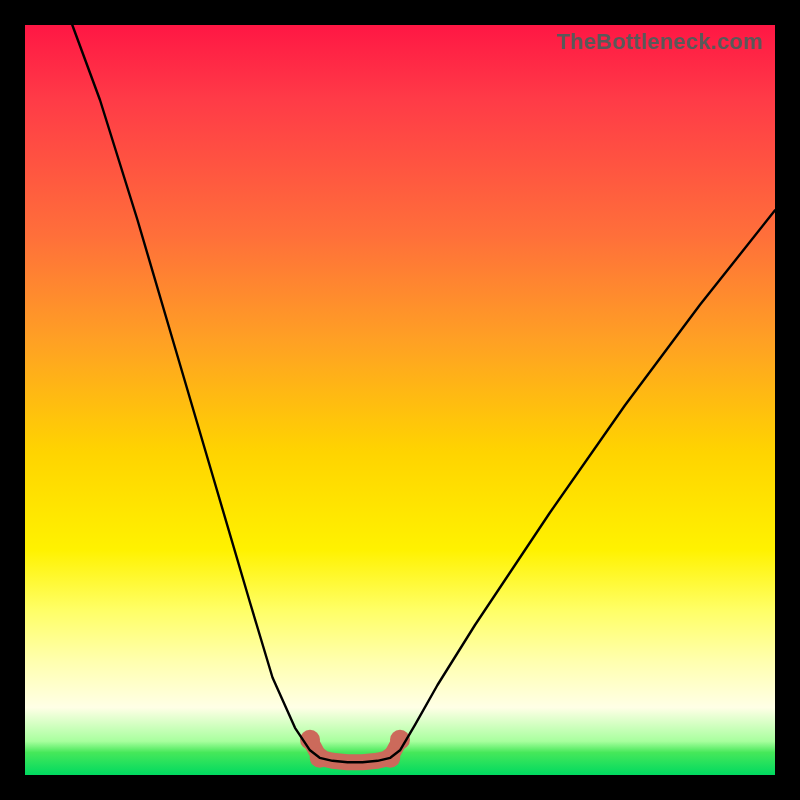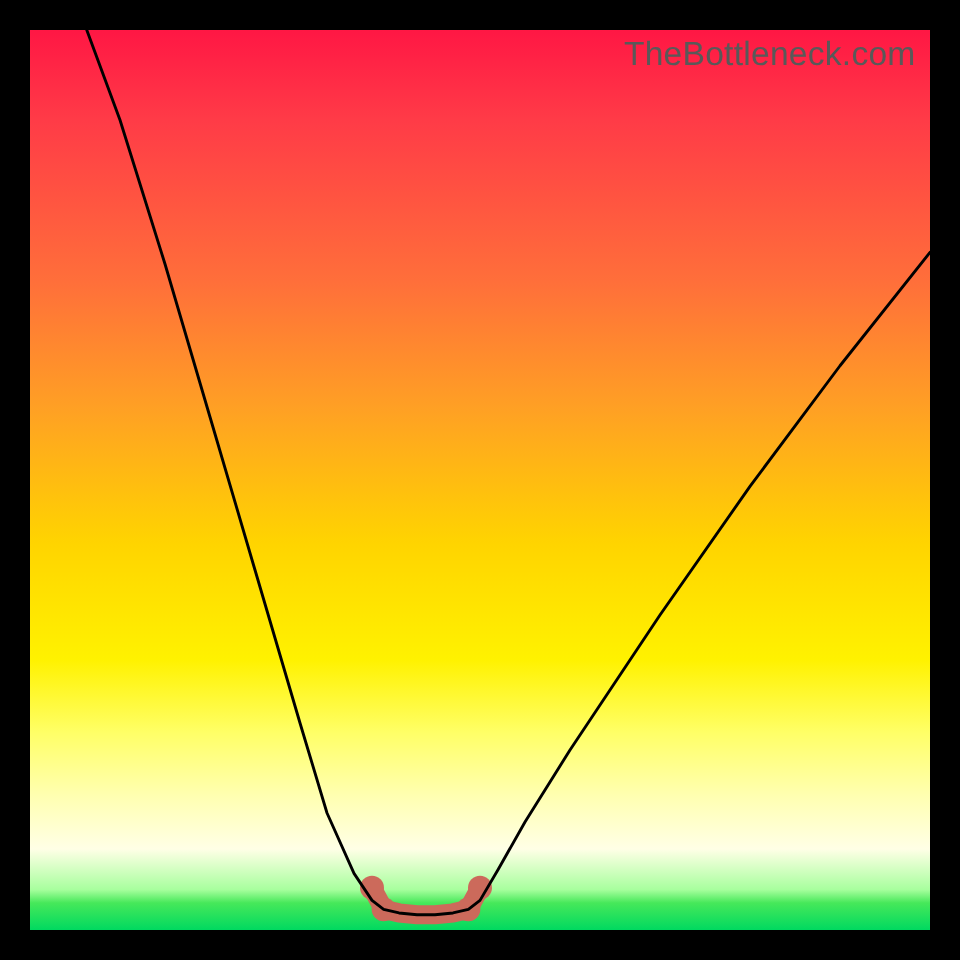--- a/index.html
+++ b/index.html
@@ -30,22 +30,22 @@
       #a8ff9e 95.5%,
       #46e85a 97%,
       #00d960 100%
     );
   }
   .watermark {
     position: absolute;
     top: 4px;
     right: 12px;
     color: #595959;
-    font-size: 28px;
-    font-weight: 400;
+    font-size: 22px;
+    font-weight: 700;
     letter-spacing: 0.2px;
     z-index: 10;
   }
   svg.curves {
     position: absolute;
     left: 0;
     top: 0;
     width: 750px;
     height: 750px;
     overflow: visible;

